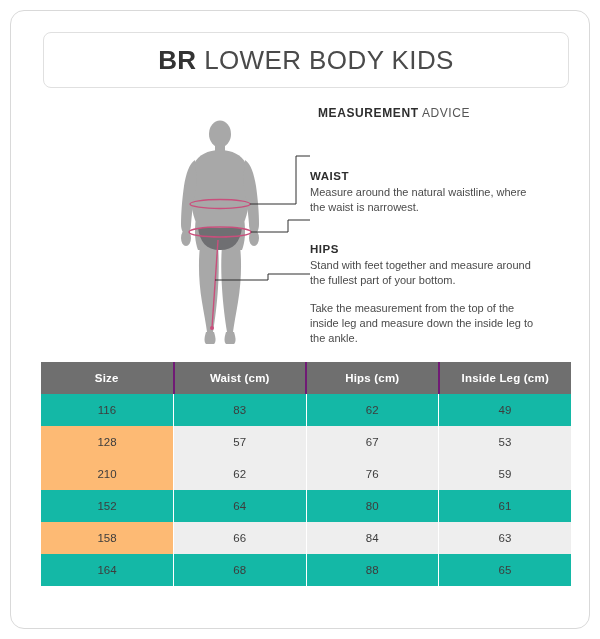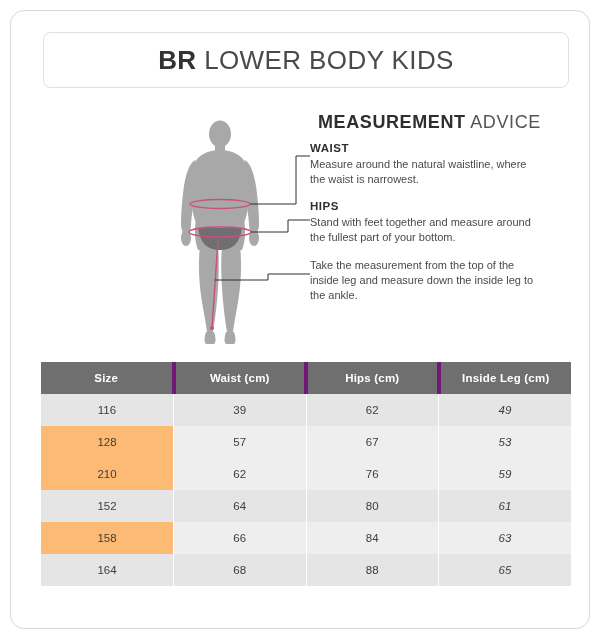--- a/index.html
+++ b/index.html
@@ -59,22 +59,22 @@
   }
   
   .advice-wrap {
     position: relative;
     height: 250px;
     margin-top: 18px;
   }
   .advice-heading {
     position: absolute;
     left: 280px;
-    top: 6px;
-    font-size: 18px;
+    top: 0px;
+    font-size: 12px;
     letter-spacing: 0.6px;
     color: #444;
   }
   .advice-heading .bold { font-weight: 700; color: #2e2e2e; }
   .advice-heading .light { font-weight: 400; color: #555; }
 
   .fig {
     position: absolute;
     left: 110px;
     top: 14px;
@@ -87,20 +87,21 @@
   }
   .callout {
     margin-bottom: 13px;
   }
   .callout-title {
     font-size: 11.5px;
     font-weight: 700;
     color: #2e2e2e;
     letter-spacing: 0.5px;
     margin-bottom: 3px;
+    margin-top: 28px;
   }
   .callout-body {
     font-size: 11px;
     line-height: 15px;
     color: #4a4a4a;
   }
   
   .table-wrap {
     margin-top: 6px;
     padding: 0 3px;
@@ -109,33 +110,33 @@
     border-collapse: collapse;
     width: 100%;
     table-layout: fixed;
   }
   table.size-table th {
     background: #6f6f6f;
     color: #ffffff;
     font-size: 11.5px;
     font-weight: 700;
     height: 30px;
-    border-right: 4px solid #701a75;
+    border-right: 2px solid #701a75;
     letter-spacing: 0.2px;
   }
   table.size-table th:last-child { border-right: none; }
   table.size-table td {
     height: 30px;
     text-align: center;
     font-size: 11.5px;
     color: #3d3d3d;
     border-right: 1px solid #ffffff;
   }
-  table.size-table td:last-child { border-right: none; font-style: italic; }
-  table.size-table tr.odd td { background: #e5e5e5; }
+  table.size-table td:last-child { border-right: none; }
+  table.size-table tr.odd td { background: #14b8a6; }
   table.size-table tr.even td { background: #eeeeee; }
   table.size-table td.size-col { background: #cdcdcd; }
   table.size-table tr.even td.size-col { background: #fdba74; }
 </style>
 </head>
 <body>
 
 <div class="page">
   <div class="outer-frame"></div>
 
@@ -232,21 +233,21 @@
           <tr>
             <th>Size</th>
             <th>Waist (cm)</th>
             <th>Hips (cm)</th>
             <th>Inside Leg (cm)</th>
           </tr>
         </thead>
         <tbody>
           <tr class="odd">
             <td class="size-col">116</td>
-            <td>39</td>
+            <td>83</td>
             <td>62</td>
             <td>49</td>
           </tr>
           <tr class="even">
             <td class="size-col">128</td>
             <td>57</td>
             <td>67</td>
             <td>53</td>
           </tr>
           <tr class="even">

